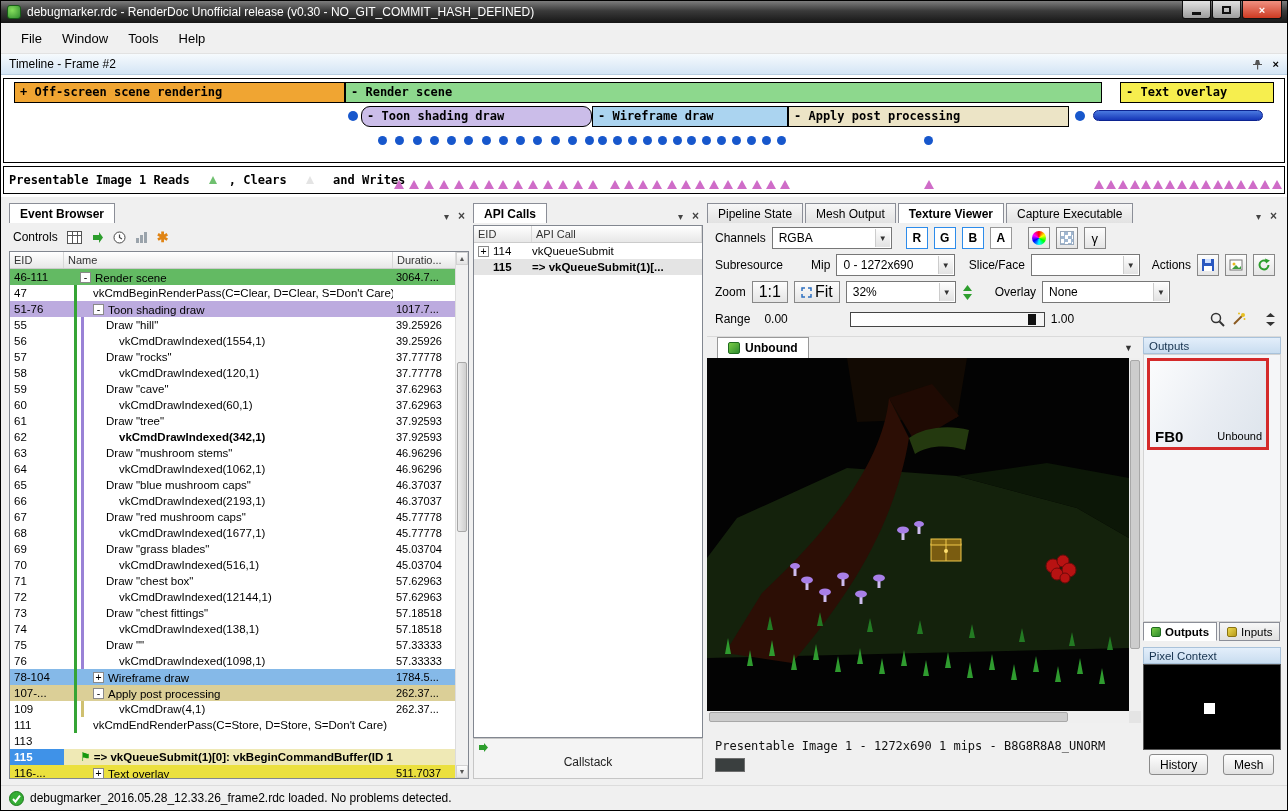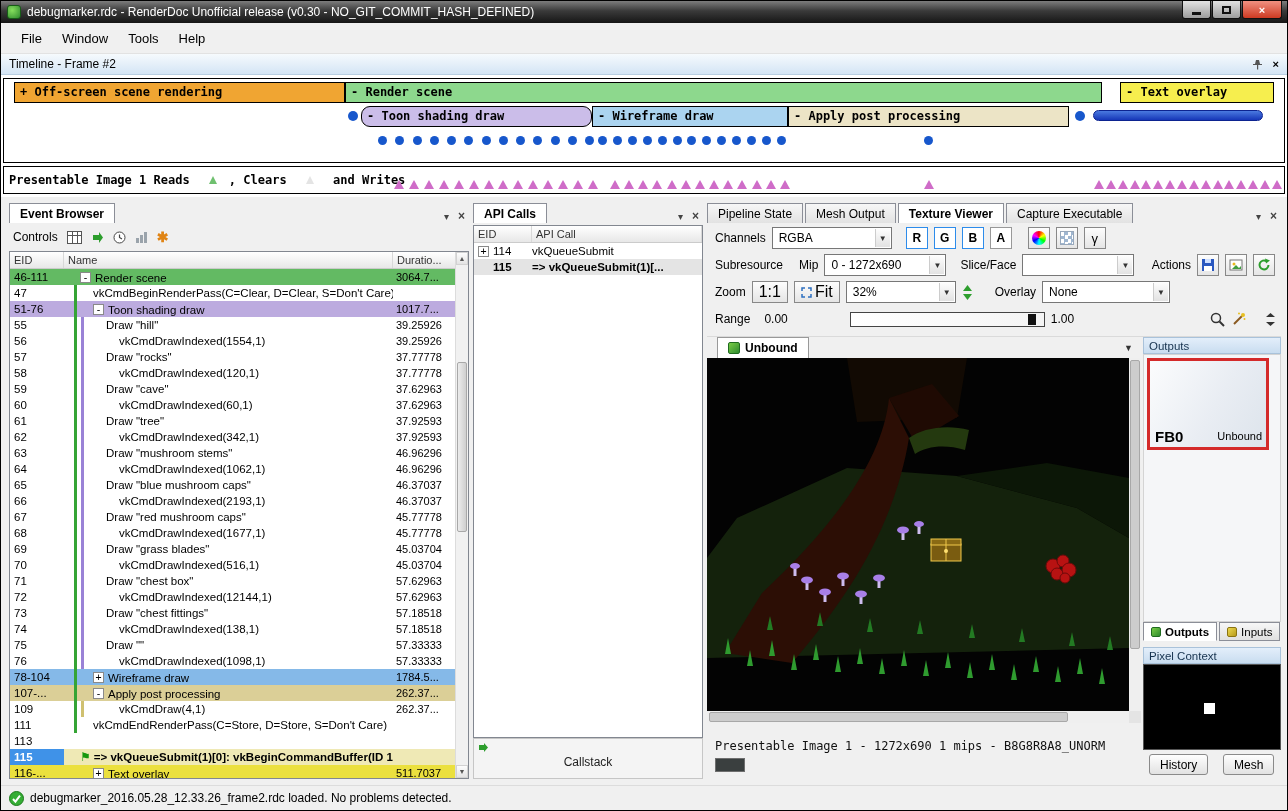--- a/index.html
+++ b/index.html
@@ -433,21 +433,21 @@
         </div>
         <div class="eb-row">
           <div class="eb-eid">61</div>
           <div class="eb-tree"><span class="eb-bar" style="background: rgb(53, 164, 53); left: 10px;"></span><span class="eb-bar" style="background: rgb(154, 130, 214); left: 17px;"></span><span class="eb-content" style="padding-left: 42px;">
               <span>Draw "tree"</span>
             </span></div>
           <div class="eb-dur">37.92593</div>
         </div>
         <div class="eb-row">
           <div class="eb-eid">62</div>
-          <div class="eb-tree"><span class="eb-bar" style="background: rgb(53, 164, 53); left: 10px;"></span><span class="eb-bar" style="background: rgb(154, 130, 214); left: 17px;"></span><span class="eb-content" style="padding-left: 55px;">
+          <div class="eb-tree"><span class="eb-bar" style="background: rgb(53, 164, 53); left: 10px;"></span><span class="eb-bar" style="background: rgb(154, 130, 214); left: 17px;"></span><span class="eb-content" style="padding-left: 55px; font-weight: bold;">
               <span>vkCmdDrawIndexed(342,1)</span>
             </span></div>
           <div class="eb-dur">37.92593</div>
         </div>
         <div class="eb-row">
           <div class="eb-eid">63</div>
           <div class="eb-tree"><span class="eb-bar" style="background: rgb(53, 164, 53); left: 10px;"></span><span class="eb-bar" style="background: rgb(154, 130, 214); left: 17px;"></span><span class="eb-content" style="padding-left: 42px;">
               <span>Draw "mushroom stems"</span>
             </span></div>
           <div class="eb-dur">46.96296</div>
@@ -676,21 +676,21 @@
         </div>
       <div class="iconbtn">
           <span class="checker"></span>
         </div>
       <div class="iconbtn">
           <span style="font-size:13px">γ</span>
         </div>
     </div>
     <div class="tv-row r2">
       <span class="lab">Subresource</span>
-      <span class="lab" style="margin-left:10px">Mip</span>
+      <span class="lab" style="margin-left:22px">Mip</span>
       <div class="combo" style="width:122px">
         <span>0 - 1272x690</span>
         <span class="arrbox">▼</span>
       </div>
       <span class="lab" style="margin-left:8px">Slice/Face</span>
       <div class="combo" style="width:112px">
         <span></span>
         <span class="arrbox">▼</span>
       </div>
       <span style="flex:1"></span>

